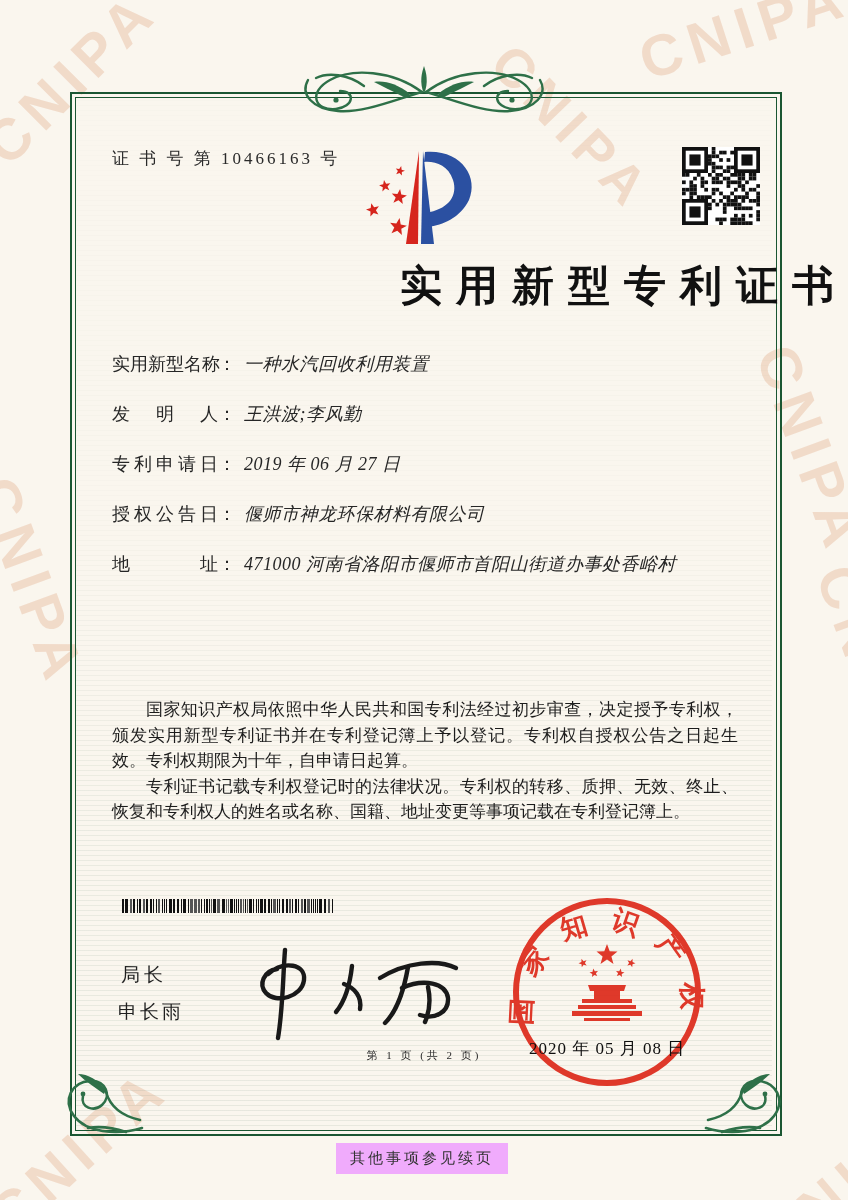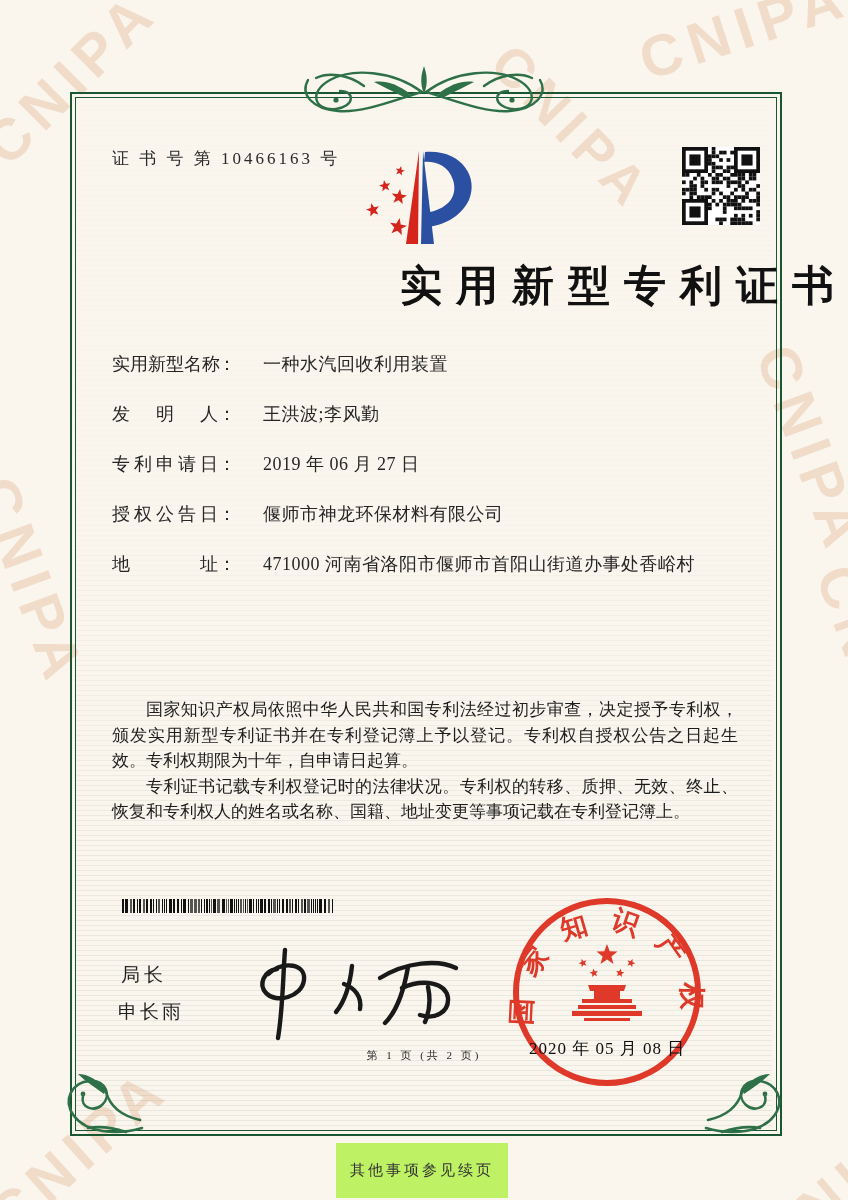--- a/index.html
+++ b/index.html
@@ -46,21 +46,21 @@
     text-indent:14px; 
   }
   
   .fields{position:absolute;left:112px;top:352px;width:624px;z-index:3;}
   .frow{height:50px;font-size:18px;color:#262626;white-space:nowrap;}
   .flabel{
     display:inline-block;width:106px;text-align:justify;text-align-last:justify;
     vertical-align:top;
   }
   .fcolon{display:inline-block;vertical-align:top;}
-  .fvalue{display:inline-block;margin-left:27px;vertical-align:top;letter-spacing:.5px;}
+  .fvalue{display:inline-block;margin-left:8px;vertical-align:top;letter-spacing:.5px;font-style:italic;}
   .flabel2{display:inline-block;margin-left:58px;vertical-align:top;}
   
   .bodytext{
     position:absolute;left:112px;top:697px;width:626px;z-index:3;
     font-size:17px;line-height:25.5px;color:#1c1c1c;text-align:justify;
   }
   .bodytext p{margin:0;text-indent:2em;}
   
   .barcode{position:absolute;left:122px;top:899px;z-index:3;}
   .officer-title{position:absolute;left:121px;top:962px;font-size:19px;letter-spacing:4px;color:#1f1f1f;z-index:3;}
@@ -70,21 +70,21 @@
   .seal-date{
     position:absolute;left:529px;top:1037px;z-index:5;
     font-size:17px;color:#0e0e0e;letter-spacing:1px;white-space:nowrap;
   }
   .page-indicator{
     position:absolute;left:0;top:1048px;width:100%;text-align:center;z-index:3;
     font-size:11px;letter-spacing:3px;color:#2a2a2a;
   }
   .cont-note{
     position:absolute;left:336px;top:1143px;z-index:3;
-    background:#bef264;padding:18px 14px;font-size:15px;letter-spacing:3px;color:#333;
+    background:#f0abfc;padding:6px 14px;font-size:15px;letter-spacing:3px;color:#333;
   }
   .ornament{z-index:2;pointer-events:none;}
 </style>
 </head>
 <body>
 
 <div>
   <div class="wm" style="left:-38px;top:44px;transform:rotate(-45deg);">CNIPA</div>
   <div class="wm" style="left:636px;top:-6px;transform:rotate(-18deg);">CNIPA</div>
   <div class="wm" style="left:470px;top:96px;transform:rotate(46deg);font-size:54px;">CNIPA</div>

